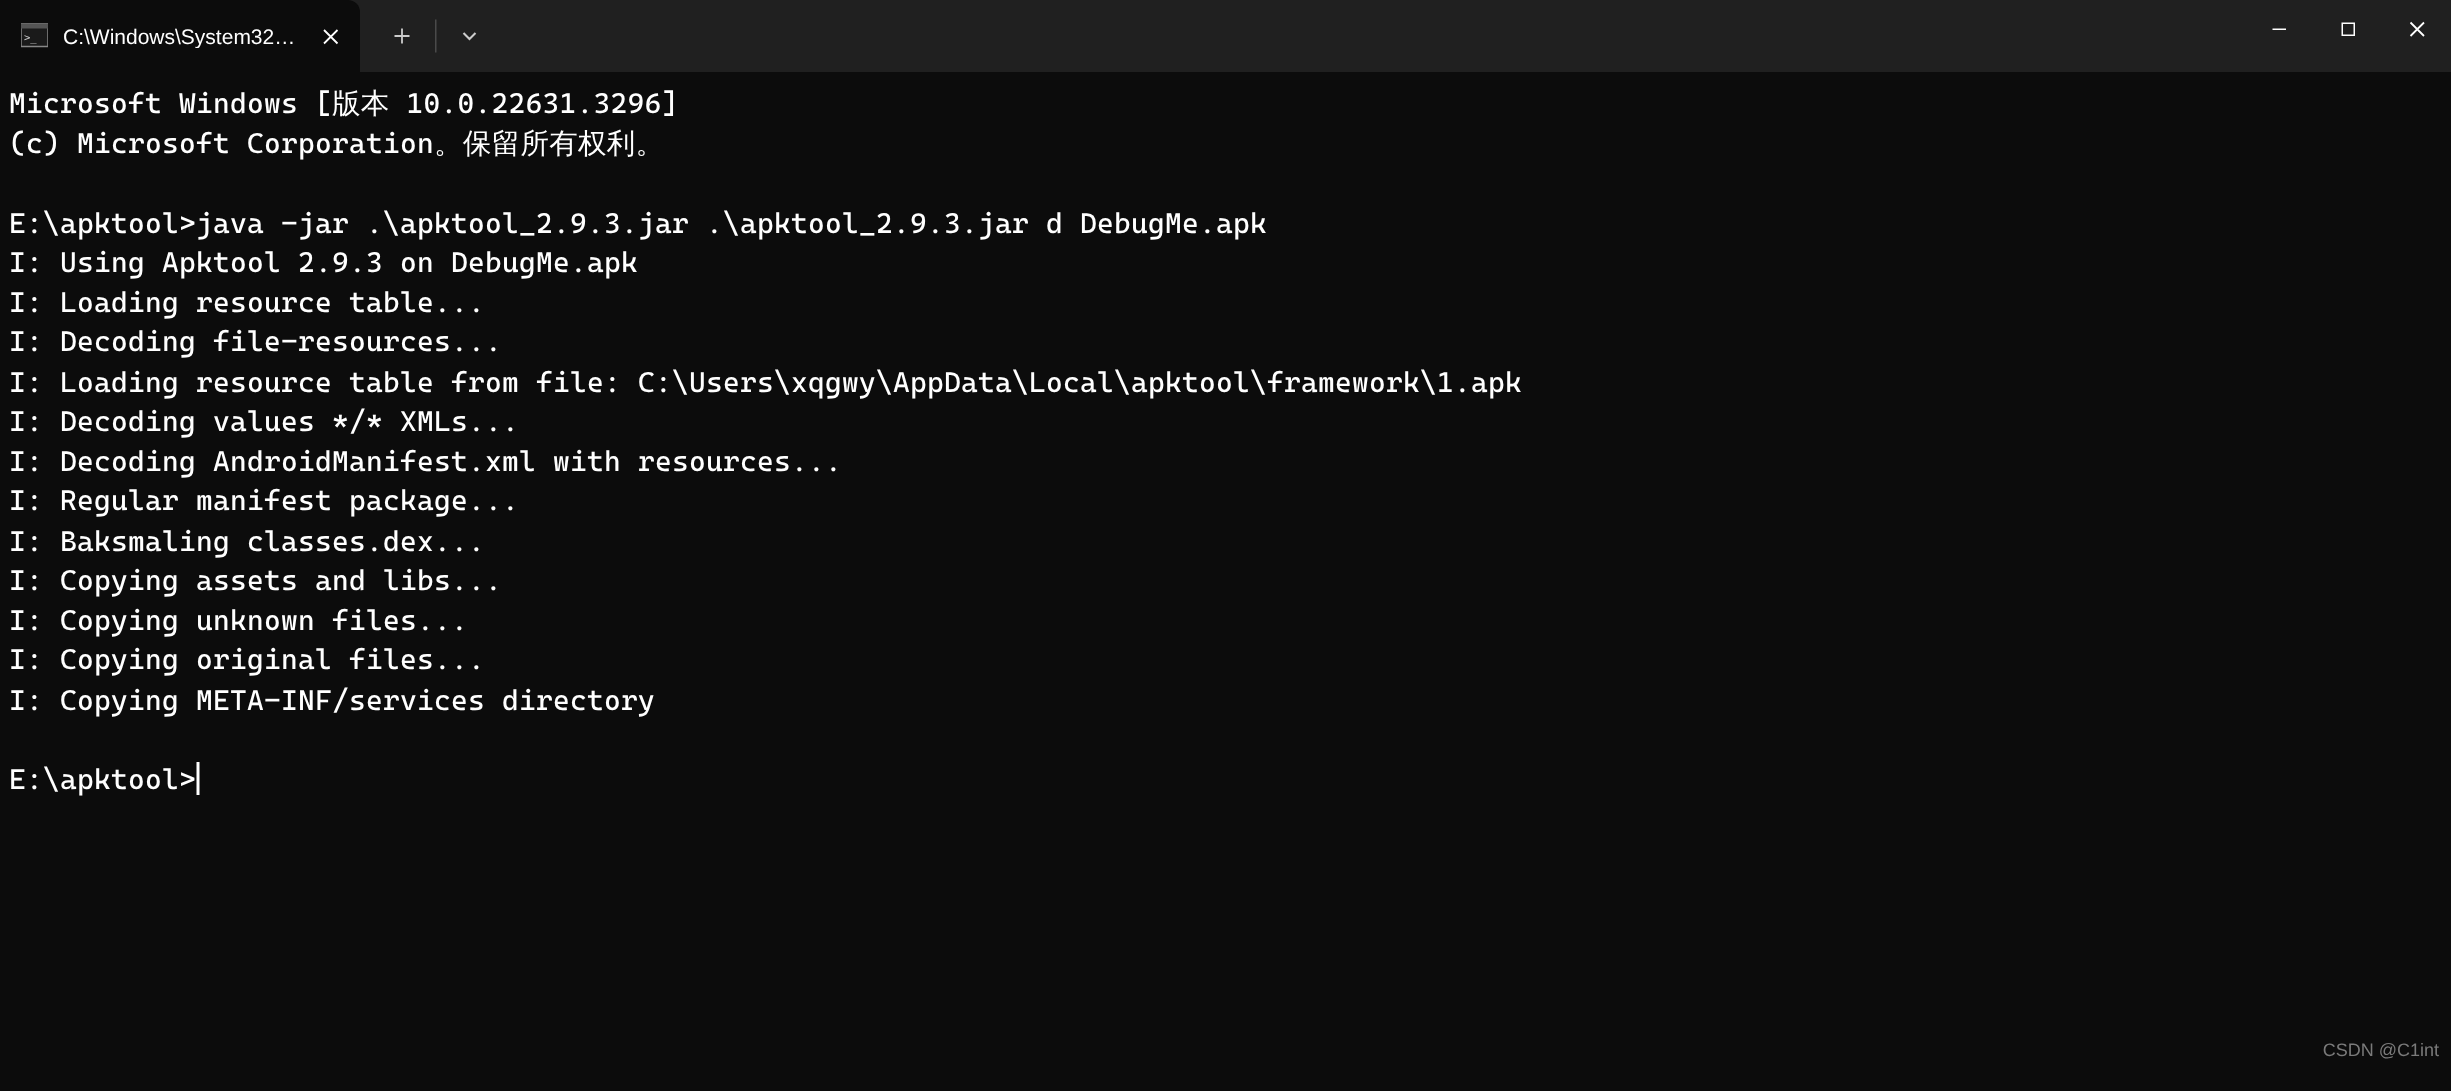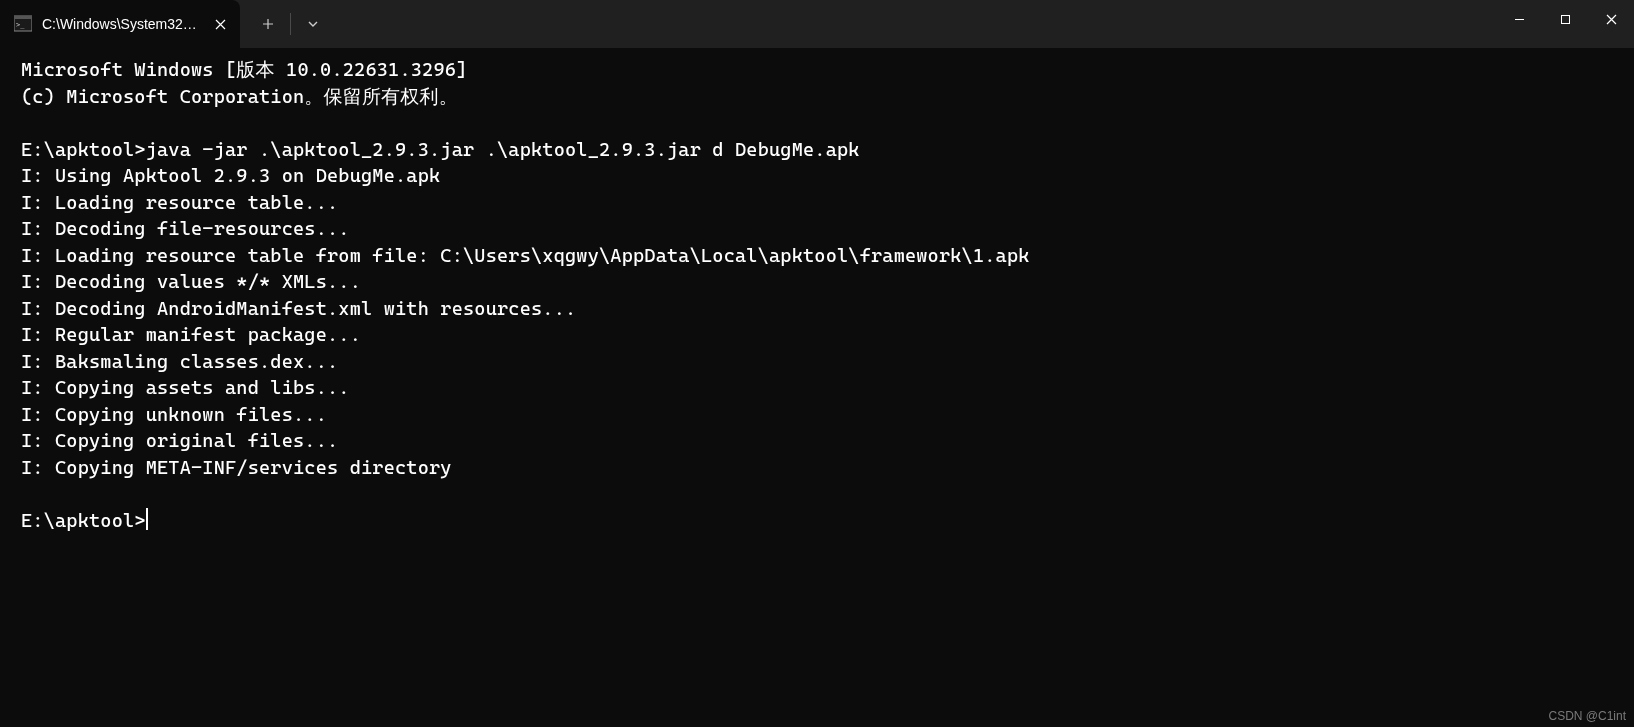--- a/index.html
+++ b/index.html
@@ -98,40 +98,40 @@
     .window-btn {
       width: 46px;
       height: 38px;
       display: flex;
       align-items: center;
       justify-content: center;
       color: #ffffff;
       cursor: pointer;
     }
     .terminal-content {
-      padding: 8px 21px;
+      padding: 8px 6px;
       color: #ffffff;
       font-size: 19px;
       line-height: 26.5px;
       font-family: 'Cascadia Mono', 'Consolas', monospace;
       font-weight: 400;
       white-space: pre;
       letter-spacing: 0.2px;
     }
     .cursor {
       display: inline-block;
       width: 2px;
       height: 22px;
       background: #ffffff;
       vertical-align: text-bottom;
       margin-bottom: 1px;
     }
     .watermark {
       position: absolute;
-      bottom: 4px;
+      bottom: 20px;
       right: 8px;
       color: #7a7a7a;
       font-size: 12px;
       font-family: 'Segoe UI', sans-serif;
     }
   </style>
 </head>
 <body>
 
 <div class="titlebar">

